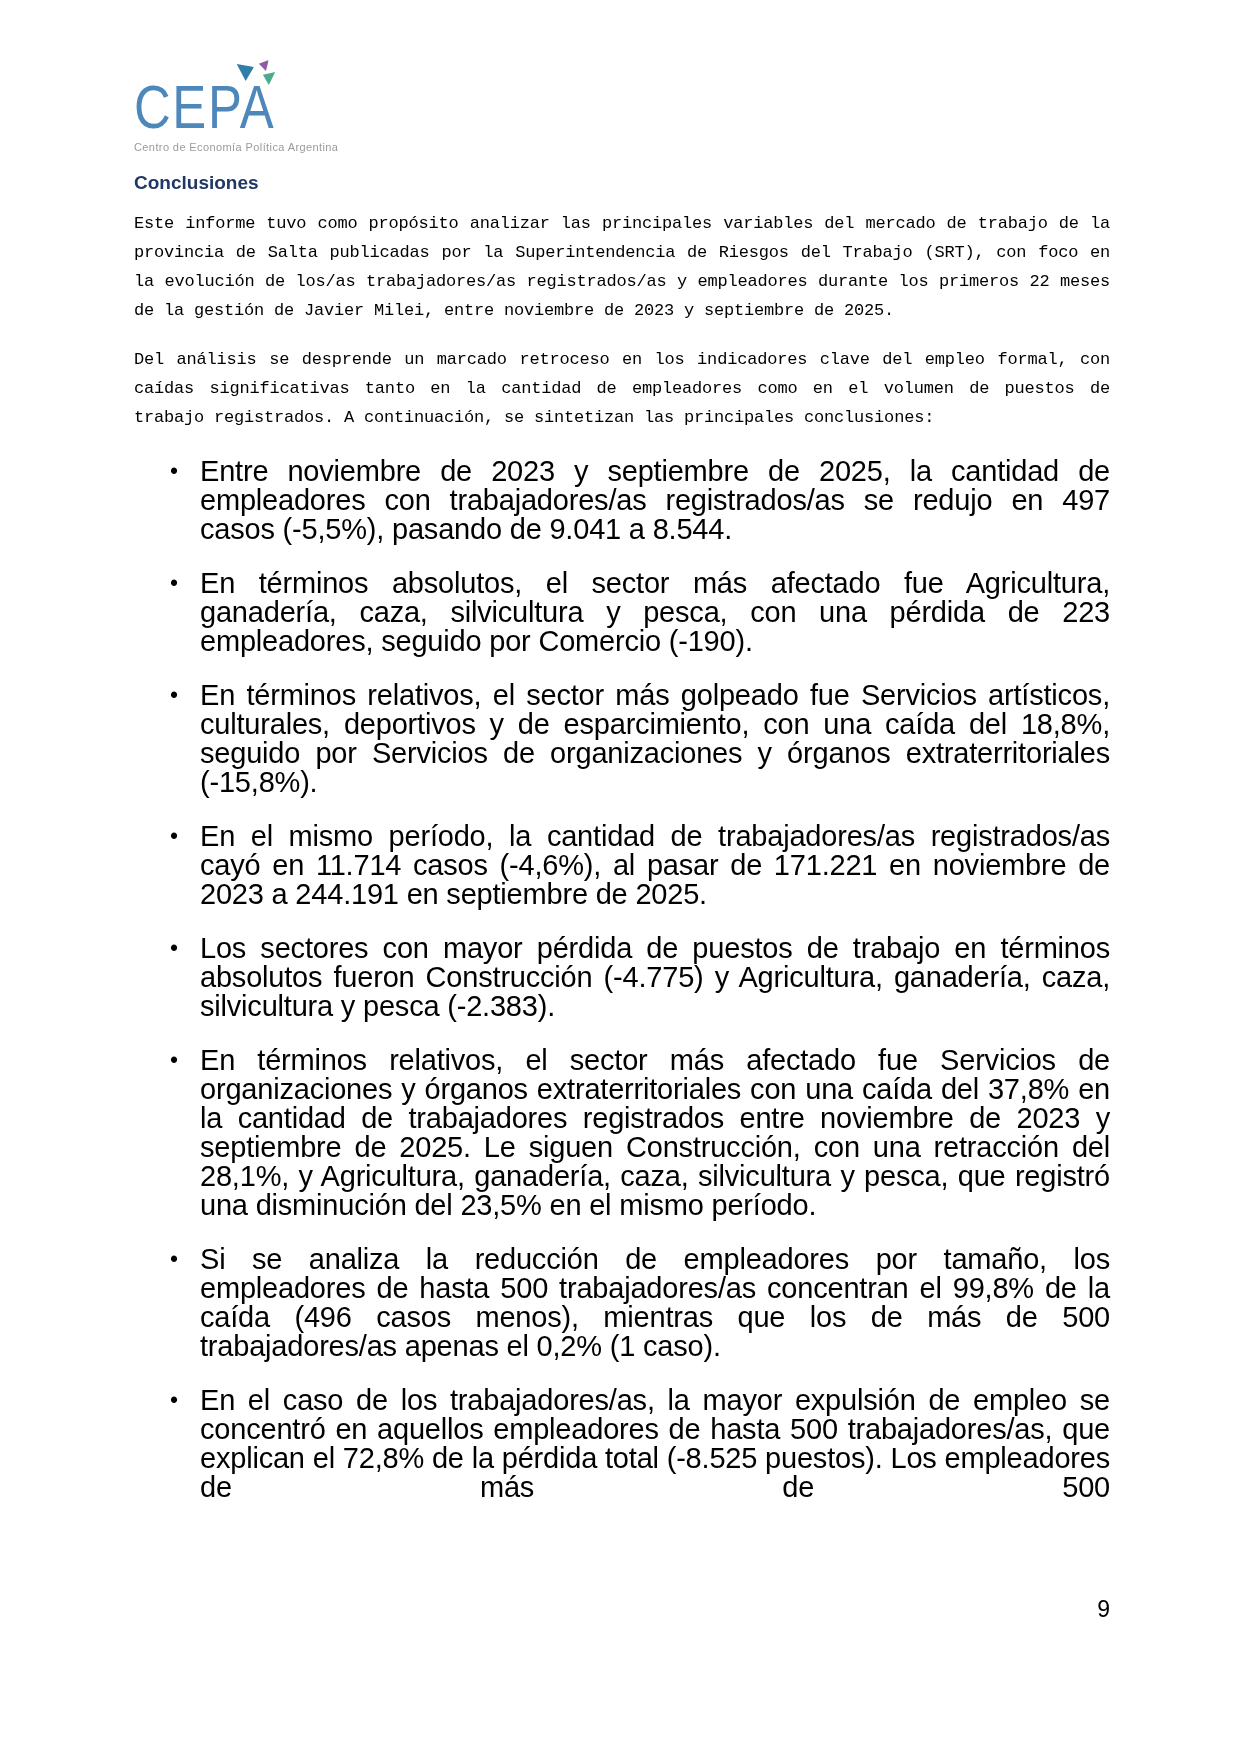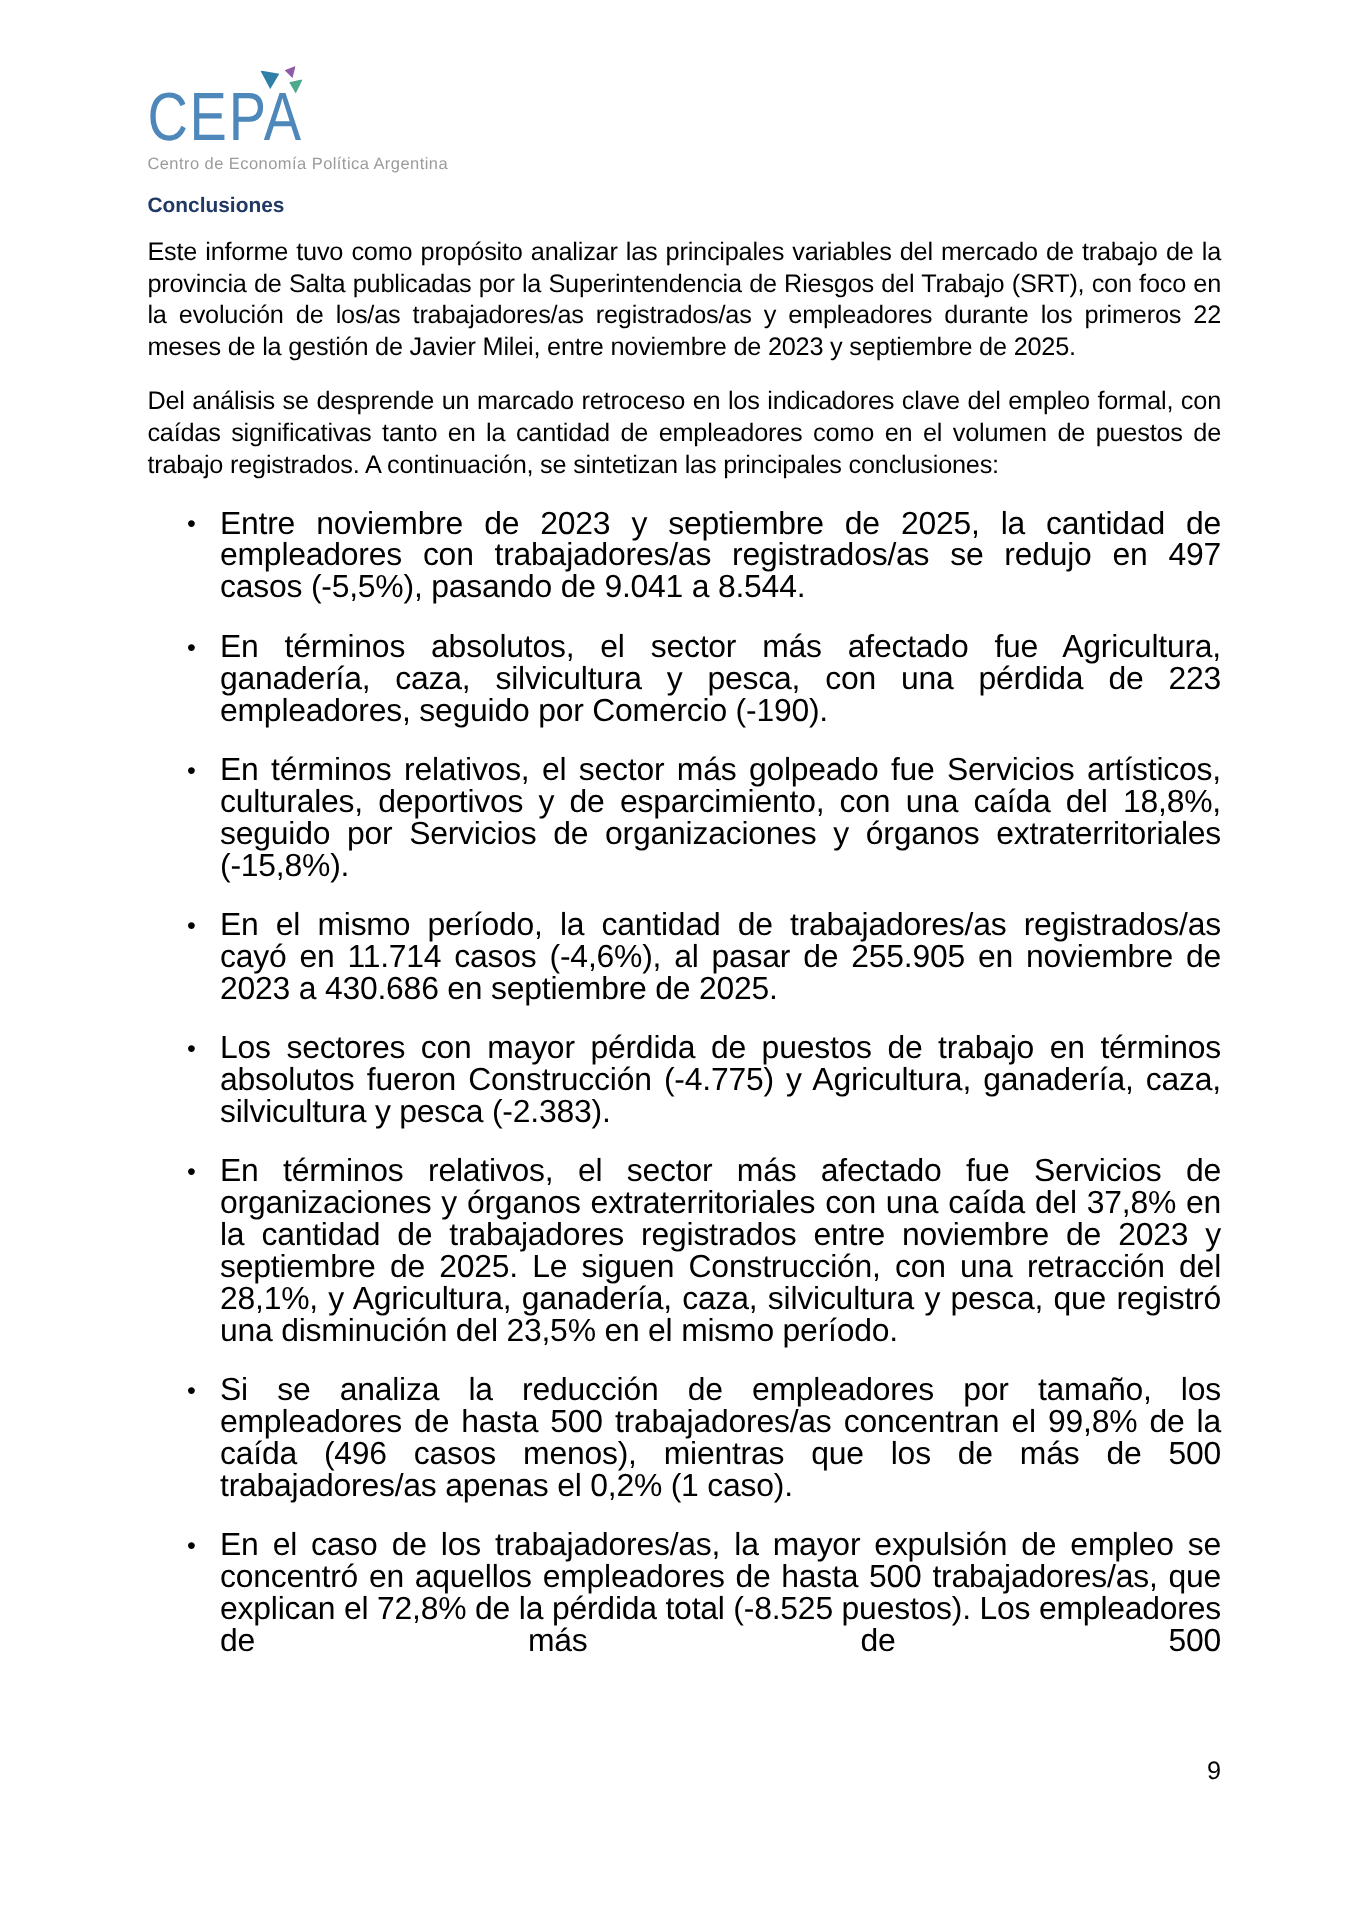--- a/index.html
+++ b/index.html
@@ -57,43 +57,44 @@
     clip-path: polygon(0 35%, 100% 0, 72% 100%);
     top: -16px; right: 8px;
   }
   .tri-green {
     width: 15px; height: 13px;
     background: #4FA98C;
     clip-path: polygon(0 22%, 100% 0, 48% 100%);
     top: -4px; right: 0px;
   }
   .logo-tagline {
-    font-size: 15px;
+    font-size: 11px;
     letter-spacing: 0.4px;
     color: #9B9B9B;
     margin-top: 3px;
   }
 
   
   .heading {
     font-size: 19px;
     font-weight: 700;
     color: #1F3864;
     margin: 16px 0 15px 0;
     line-height: 1.1;
   }
 
   
   .para {
-    font-size: 23px;
+    font-size: 17px;
     line-height: 29px;
     letter-spacing: -0.2px;
     text-align: justify;
     margin: 0 0 20px 0;
     color: #000000;
+    font-family: Liberation Mono, monospace;
   }
   .bullets {
     margin-top: 25px;
   }
   .bullet-item {
     display: flex;
     margin-bottom: 25px;
   }
   .bullet-marker {
     flex: none;
@@ -156,21 +157,21 @@
         <div class="bullet-text">En términos absolutos, el sector más afectado fue Agricultura, ganadería, caza, silvicultura y pesca, con una pérdida de 223 empleadores, seguido por Comercio (-190).</div>
       </div>
 
       <div class="bullet-item">
         <span class="bullet-marker">•</span>
         <div class="bullet-text">En términos relativos, el sector más golpeado fue Servicios artísticos, culturales, deportivos y de esparcimiento, con una caída del 18,8%, seguido por Servicios de organizaciones y órganos extraterritoriales (-15,8%).</div>
       </div>
 
       <div class="bullet-item">
         <span class="bullet-marker">•</span>
-        <div class="bullet-text">En el mismo período, la cantidad de trabajadores/as registrados/as cayó en 11.714 casos (-4,6%), al pasar de 255.905 en noviembre de 2023 a 430.686 en septiembre de 2025.</div>
+        <div class="bullet-text">En el mismo período, la cantidad de trabajadores/as registrados/as cayó en 11.714 casos (-4,6%), al pasar de 171.221 en noviembre de 2023 a 244.191 en septiembre de 2025.</div>
       </div>
 
       <div class="bullet-item">
         <span class="bullet-marker">•</span>
         <div class="bullet-text">Los sectores con mayor pérdida de puestos de trabajo en términos absolutos fueron Construcción (-4.775) y Agricultura, ganadería, caza, silvicultura y pesca (-2.383).</div>
       </div>
 
       <div class="bullet-item">
         <span class="bullet-marker">•</span>
         <div class="bullet-text">En términos relativos, el sector más afectado fue Servicios de organizaciones y órganos extraterritoriales con una caída del 37,8% en la cantidad de trabajadores registrados entre noviembre de 2023 y septiembre de 2025. Le siguen Construcción, con una retracción del 28,1%, y Agricultura, ganadería, caza, silvicultura y pesca, que registró una disminución del 23,5% en el mismo período.</div>

